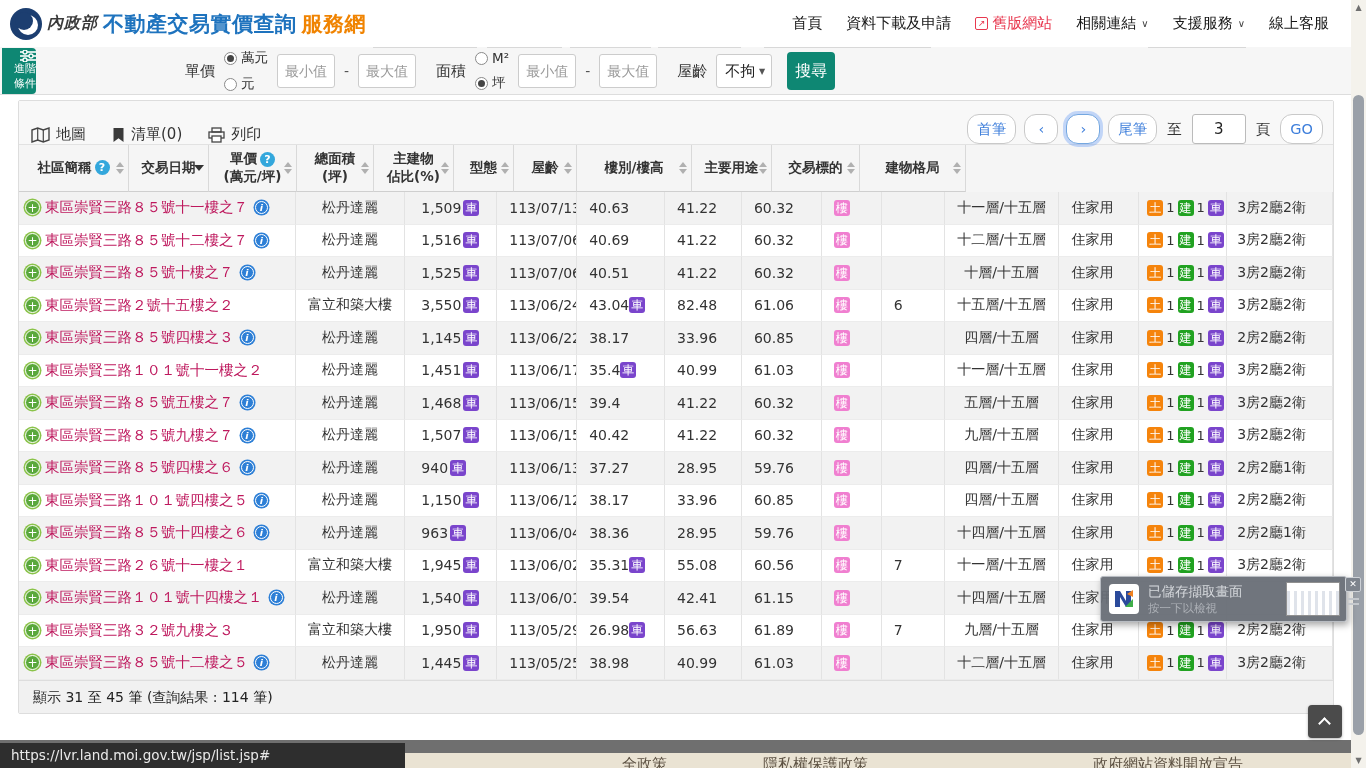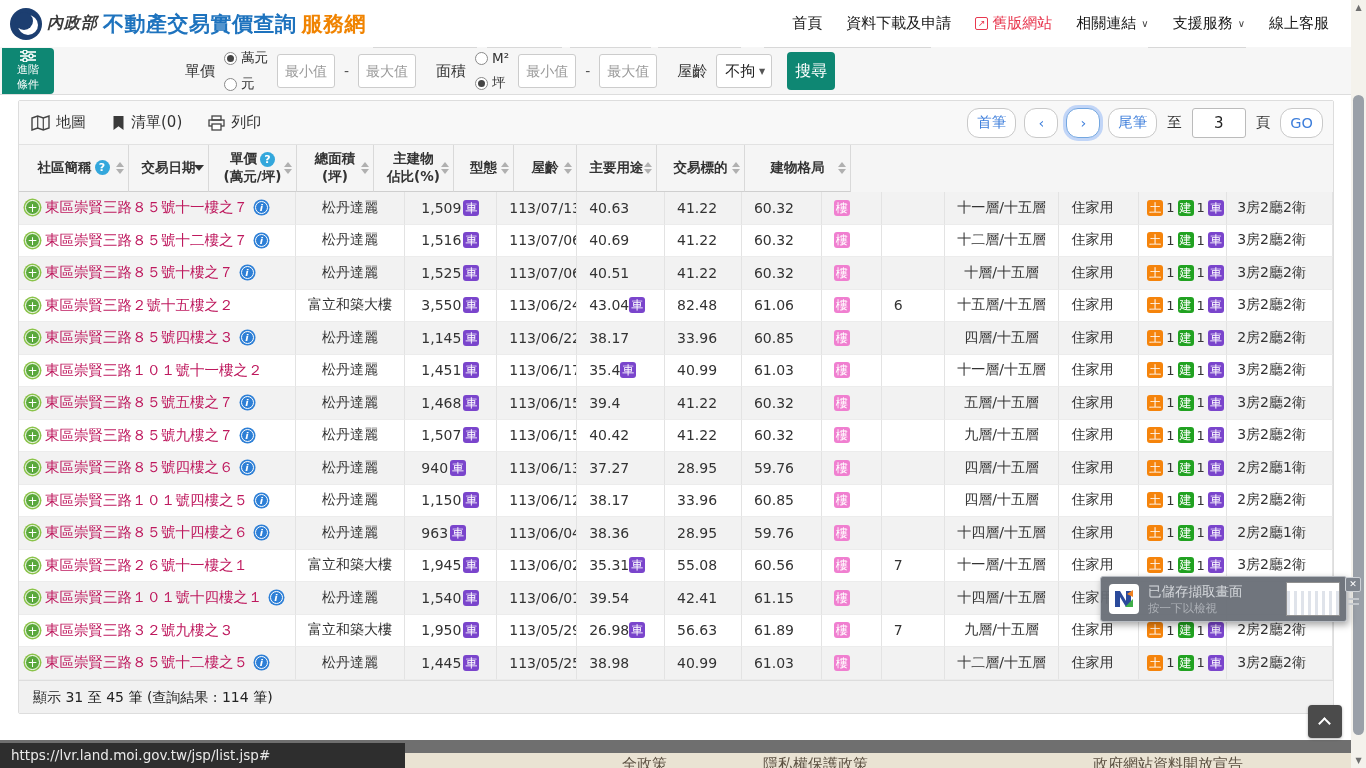--- a/index.html
+++ b/index.html
@@ -23,38 +23,38 @@
   .title-orange{font-size:21px;font-weight:bold;color:#F08300;letter-spacing:.5px;}
   .top-nav{display:flex;align-items:center;gap:24px;}
   .nav-item{display:flex;align-items:center;gap:4px;font-size:15px;color:#171717;cursor:pointer;text-decoration:none;}
   .nav-red{color:#E8384F;}
   .ext-ic{width:13px;height:13px;border:1.5px solid #E8384F;border-radius:2px;font-size:9px;line-height:10px;text-align:center;color:#E8384F;}
   .caret{font-size:10px;color:#444;margin-left:1px;}
 
   
   .filter-bar{position:absolute;left:0;top:47px;width:1351px;height:48px;background:#f6f6f6;border-bottom:1px solid #ddd;z-index:4;}
   .tab-top{position:absolute;top:-5px;height:6px;background:#d8d8d8;border-radius:4px 4px 0 0;}
-  .adv-btn{position:absolute;left:2px;top:1px;width:52px;height:46px;background:#0E8773;border:none;border-radius:0 4px 4px 0;color:#fff;font-size:11px;line-height:1.25;display:flex;flex-direction:column;align-items:center;justify-content:center;gap:1px;cursor:pointer;font-family:Liberation Sans, sans-serif;}
+  .adv-btn{position:absolute;left:2px;top:1px;width:34px;height:46px;background:#0E8773;border:none;border-radius:0 4px 4px 0;color:#fff;font-size:11px;line-height:1.25;display:flex;flex-direction:column;align-items:flex-end;justify-content:center;gap:1px;cursor:pointer;font-family:Liberation Mono, monospace;}
   .filter-inner{position:absolute;left:185px;top:0;height:48px;display:flex;align-items:center;gap:9px;}
   .flabel{font-size:15px;color:#333;}
   .radio-col{display:flex;flex-direction:column;gap:8px;}
   .radio-col label{display:flex;align-items:center;gap:4px;font-size:13.5px;color:#333;cursor:pointer;}
   .radio{width:13px;height:13px;border:1px solid #8a8a8a;border-radius:50%;background:#fff;display:inline-block;position:relative;flex:0 0 auto;}
   .radio.checked::after{content:'';position:absolute;left:2px;top:2px;width:7px;height:7px;border-radius:50%;background:#444;}
   .fin{width:58px;height:34px;border:1px solid #ccc;border-radius:3px;background:#fff;font-size:14px;text-align:center;color:#333;font-family:inherit;}
   .fin::placeholder{color:#9a9a9a;}
   .dash{color:#555;font-size:14px;}
   .age-select{width:56px;height:34px;border:1px solid #ccc;border-radius:3px;background:#fff;display:flex;align-items:center;justify-content:space-between;padding:0 6px 0 8px;font-size:15px;color:#222;cursor:pointer;}
   .sel-caret{font-size:8px;color:#555;}
   .search-btn{width:48px;height:38px;background:#0E8773;color:#fff;border:none;border-radius:4px;font-size:16px;cursor:pointer;margin-left:6px;font-family:inherit;}
   .gap8{width:2px;}
 
   
   .card{position:absolute;left:18px;top:100px;width:1316px;background:#fff;border:1px solid #ddd;border-radius:2px;z-index:3;}
-  .toolbar{height:44px;background:#f8f8f8;border-bottom:1px solid #e2e2e2;display:flex;align-items:center;justify-content:space-between;padding:0 10px 0 12px;gap:28px;}
+  .toolbar{height:44px;background:#f8f8f8;border-bottom:1px solid #e2e2e2;display:flex;align-items:flex-end;justify-content:space-between;padding:0 10px 0 12px;gap:28px;}
   .tb-left{display:flex;align-items:center;gap:26px;}
   .tb-item{display:flex;align-items:center;gap:6px;font-size:15px;color:#333;cursor:pointer;}
   .tb-right{display:flex;align-items:center;gap:8px;}
   .pg-btn{height:30px;min-width:34px;padding:0 9px;background:#fff;border:1px solid #c9c9c9;border-radius:12px;color:#3D7EDB;font-size:14.5px;cursor:pointer;font-family:inherit;}
   .pg-btn.focus{border-color:#74a7e0;box-shadow:0 0 0 3px rgba(66,133,244,.3);}
   .pg-txt{font-size:14.5px;color:#333;margin:0 2px;}
   .page-input{width:54px;height:30px;border:1px solid #bbb;border-radius:3px;text-align:center;font-size:15px;color:#222;font-family:inherit;}
 
   
   .thead{display:flex;height:47px;background:#f5f5f5;}
@@ -304,20 +304,29 @@
       </div>
       <div class="th c8">
         <div class="hlbl">
           <div>屋齡</div>
         </div>
         <span class="sort">
           <i class="u"></i>
           <i class="d"></i>
         </span>
       </div>
+      <div class="th c9">
+        <div class="hlbl">
+          <div>樓別/樓高</div>
+        </div>
+        <span class="sort">
+          <i class="u"></i>
+          <i class="d"></i>
+        </span>
+      </div>
       <div class="th c10">
         <div class="hlbl">
           <div>主要用途</div>
         </div>
         <span class="sort">
           <i class="u"></i>
           <i class="d"></i>
         </span>
       </div>
       <div class="th c11">

